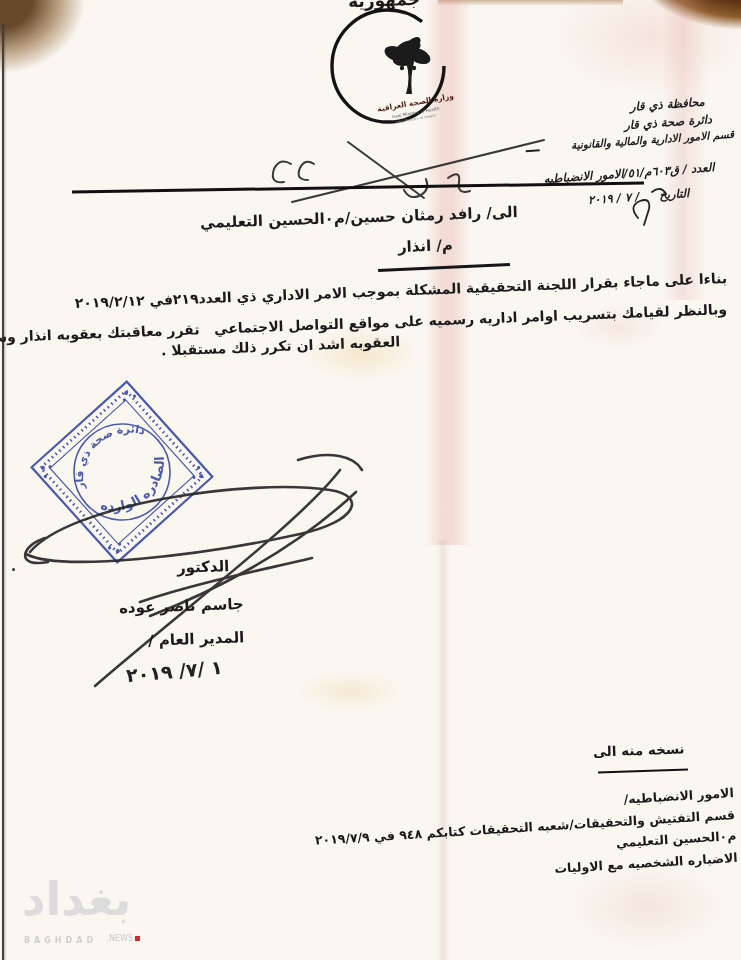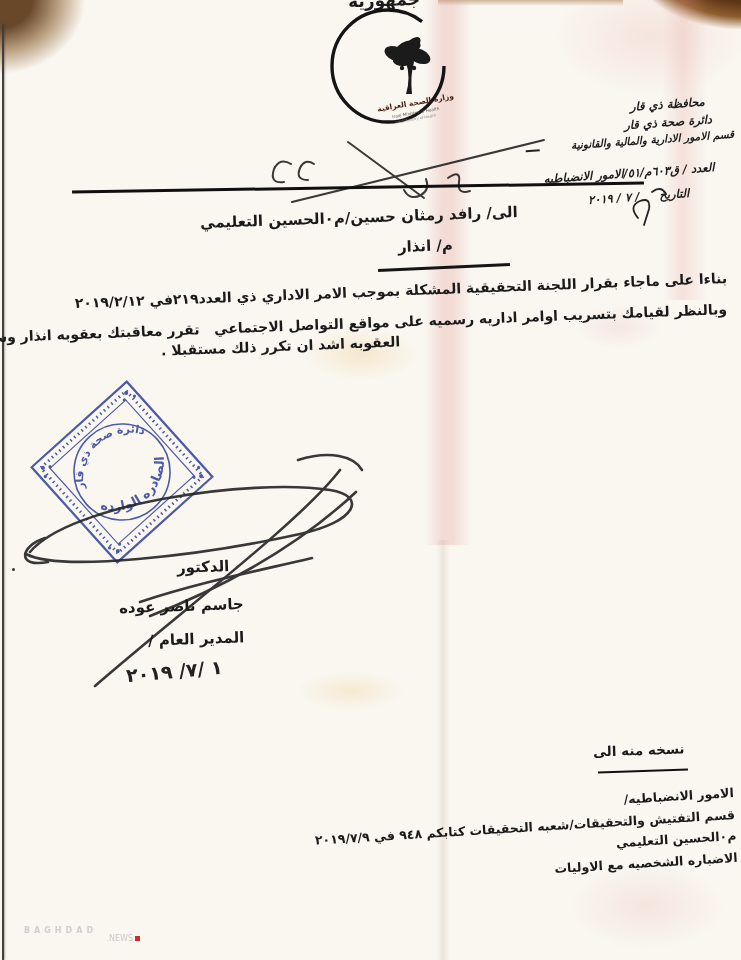--- a/index.html
+++ b/index.html
@@ -56,21 +56,21 @@
   .sig-name{right:497px;top:597px;font-size:15px;font-weight:bold;transform:rotate(-2deg);white-space:nowrap;}
   .sig-role{right:497px;top:630px;font-size:15px;font-weight:bold;transform:rotate(-2deg);white-space:nowrap;}
   .sig-date{right:518px;top:660px;font-size:19px;font-weight:600;transform:rotate(-5deg);white-space:nowrap;color:#222;}
 
   .copy-head{right:56px;top:742px;font-size:13.5px;font-weight:bold;transform:rotate(-2deg);white-space:nowrap;}
   .copy-underline{left:598px;top:770px;width:90px;border-top:2px solid #111;transform:rotate(-2deg);}
   .copy-list{right:8px;top:782px;width:540px;text-align:right;transform:rotate(-3.5deg);transform-origin:top right;
     font-size:12.5px;font-weight:bold;line-height:1.72;}
 
   .wm-ar{left:22px;top:876px;font-size:46px;font-weight:bold;color:#dcdcdc;line-height:1;}
-  .wm-row{left:24px;top:926px;width:116px;display:flex;justify-content:space-between;align-items:flex-start;}
+  .wm-row{left:24px;top:926px;width:116px;display:flex;justify-content:space-between;align-items:flex-end;}
   .wm-latin{font-size:8px;letter-spacing:4px;color:#cfcfcf;font-weight:bold;}
   .wm-suffix{font-size:8px;color:#c9c9c9;font-weight:normal;}
   .wm-dot{width:5px;height:5px;background:#cf2b2b;display:inline-block;margin-left:2px;}
   .dot-spec{left:12px;top:568px;width:3px;height:3px;background:#333;border-radius:50%;}
 </style>
 </head>
 <body>
 
 <div class="abs" style="inset:0;">
 
@@ -195,20 +195,21 @@
 
   <div class="abs copy-head ar">نسخه منه الى</div>
   <div class="abs copy-underline"></div>
   <div class="abs copy-list">
     <div class="ar">الامور الانضباطيه/</div>
     <div class="ar">قسم التفتيش والتحقيقات/شعبه التحقيقات كتابكم ٩٤٨ في ٢٠١٩/٧/٩</div>
     <div class="ar">م٠الحسين التعليمي</div>
     <div class="ar">الاضباره الشخصيه مع الاوليات</div>
   </div>
 
+  <div class="abs wm-ar ar">بغداد</div>
   <div class="abs wm-row">
     <span class="wm-latin">BAGHDAD</span>
     <span>
       <span class="wm-suffix">.NEWS</span><span class="wm-dot"></span>
     </span>
   </div>
 
 </div>
 
 </body></html>

